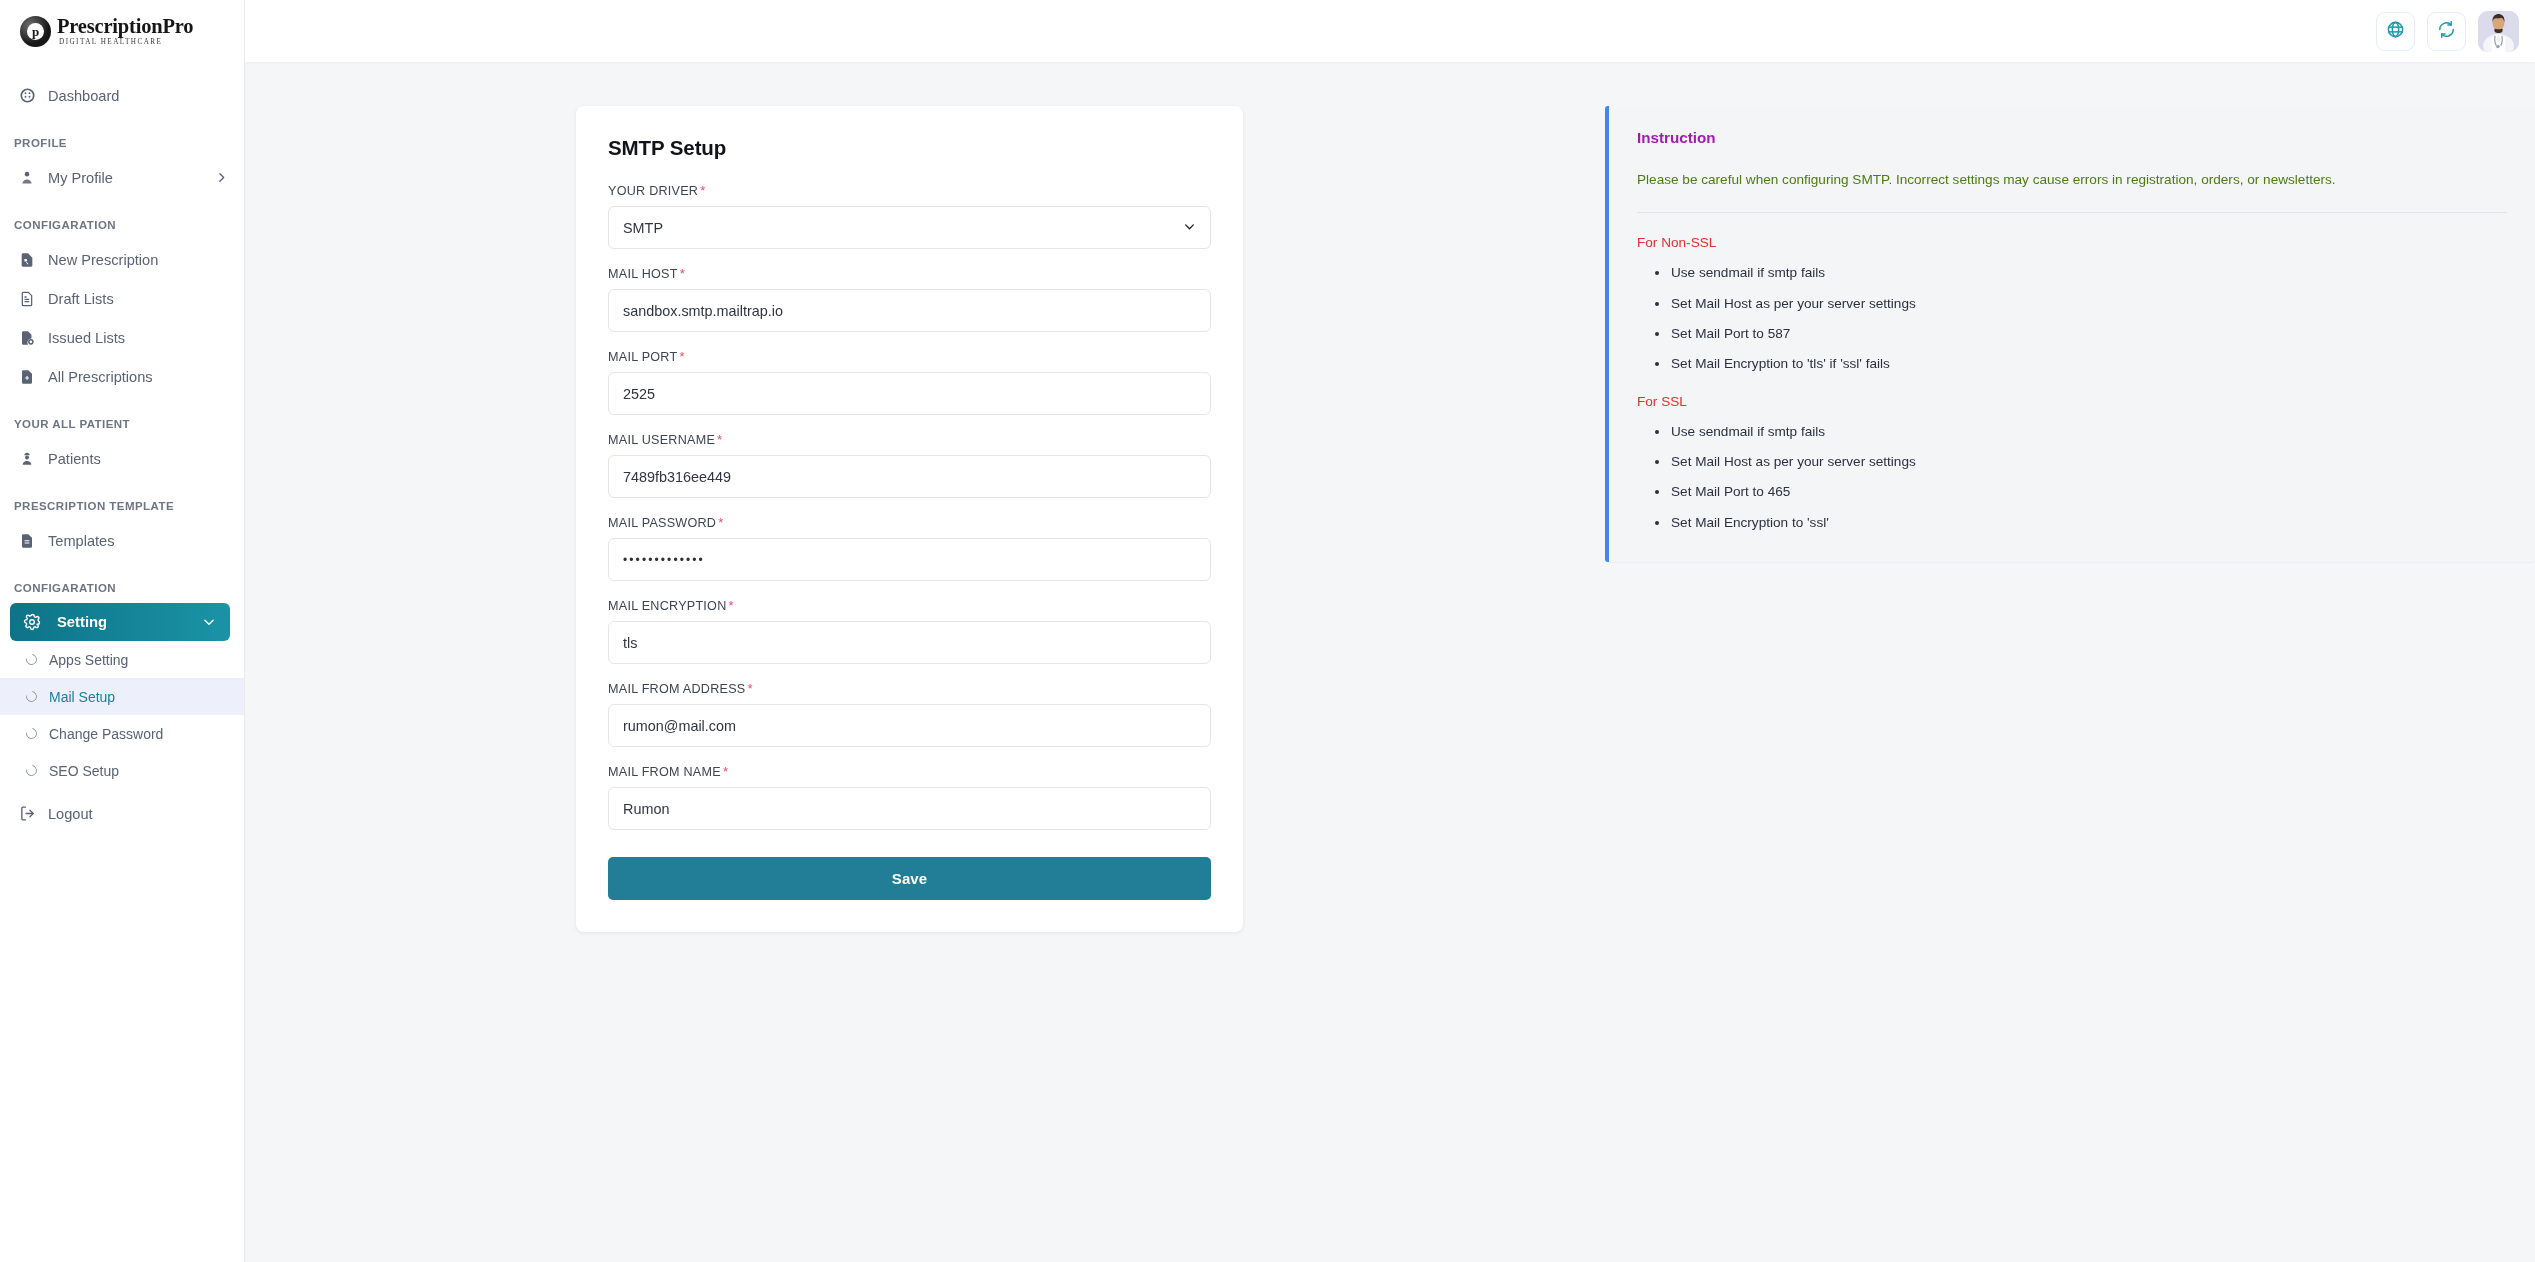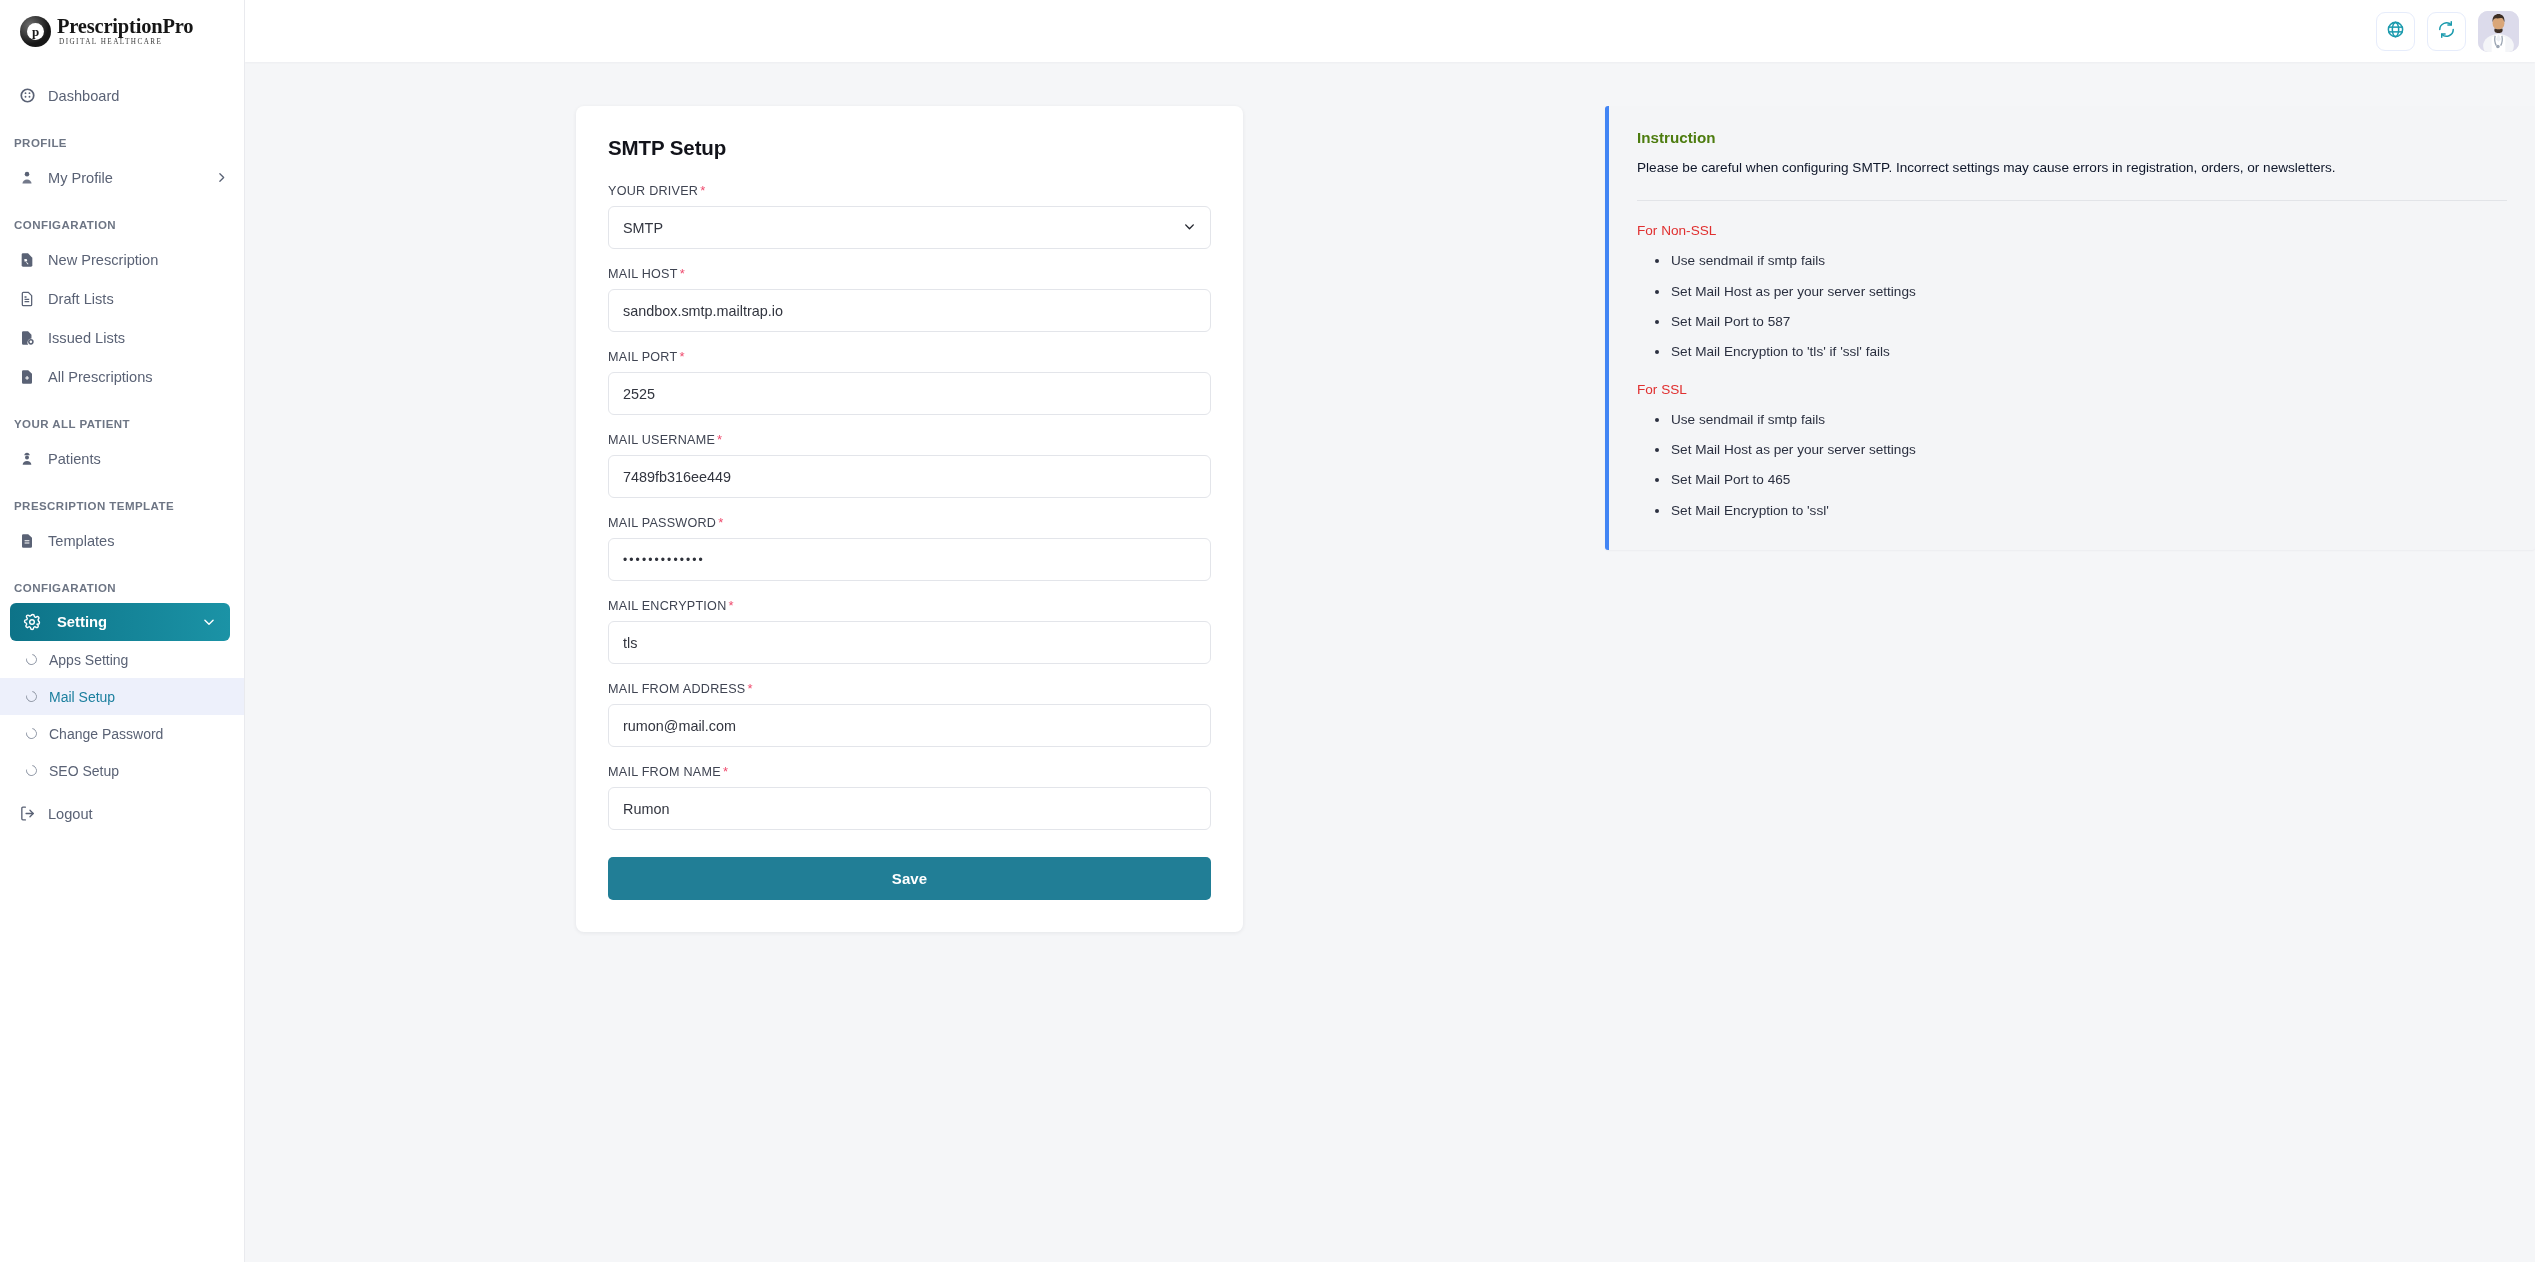--- a/index.html
+++ b/index.html
@@ -285,26 +285,26 @@
     margin-left: 362px;
     background: #f4f5f7;
     border-left: 4px solid #4285f4;
     border-radius: 3px;
     padding: 23px 28px 30px 28px;
     box-shadow: 0 1px 2px rgba(16,24,40,0.04);
   }
   .ins-title {
     font-size: 15.2px;
     font-weight: bold;
-    color: #4d7c0f;
-    margin-bottom: 12px;
+    color: #a21caf;
+    margin-bottom: 24px;
   }
   .ins-warn {
     font-size: 13.6px;
-    color: #0f172a;
+    color: #4d7c0f;
     line-height: 1.5;
     padding-bottom: 22px;
     border-bottom: 1px solid #e2e4e8;
   }
   .ins-group { padding-top: 22px; }
   .ins-group.second { padding-top: 20px; }
   .ins-sub {
     font-size: 13.6px;
     color: #e03030;
     font-weight: normal;

